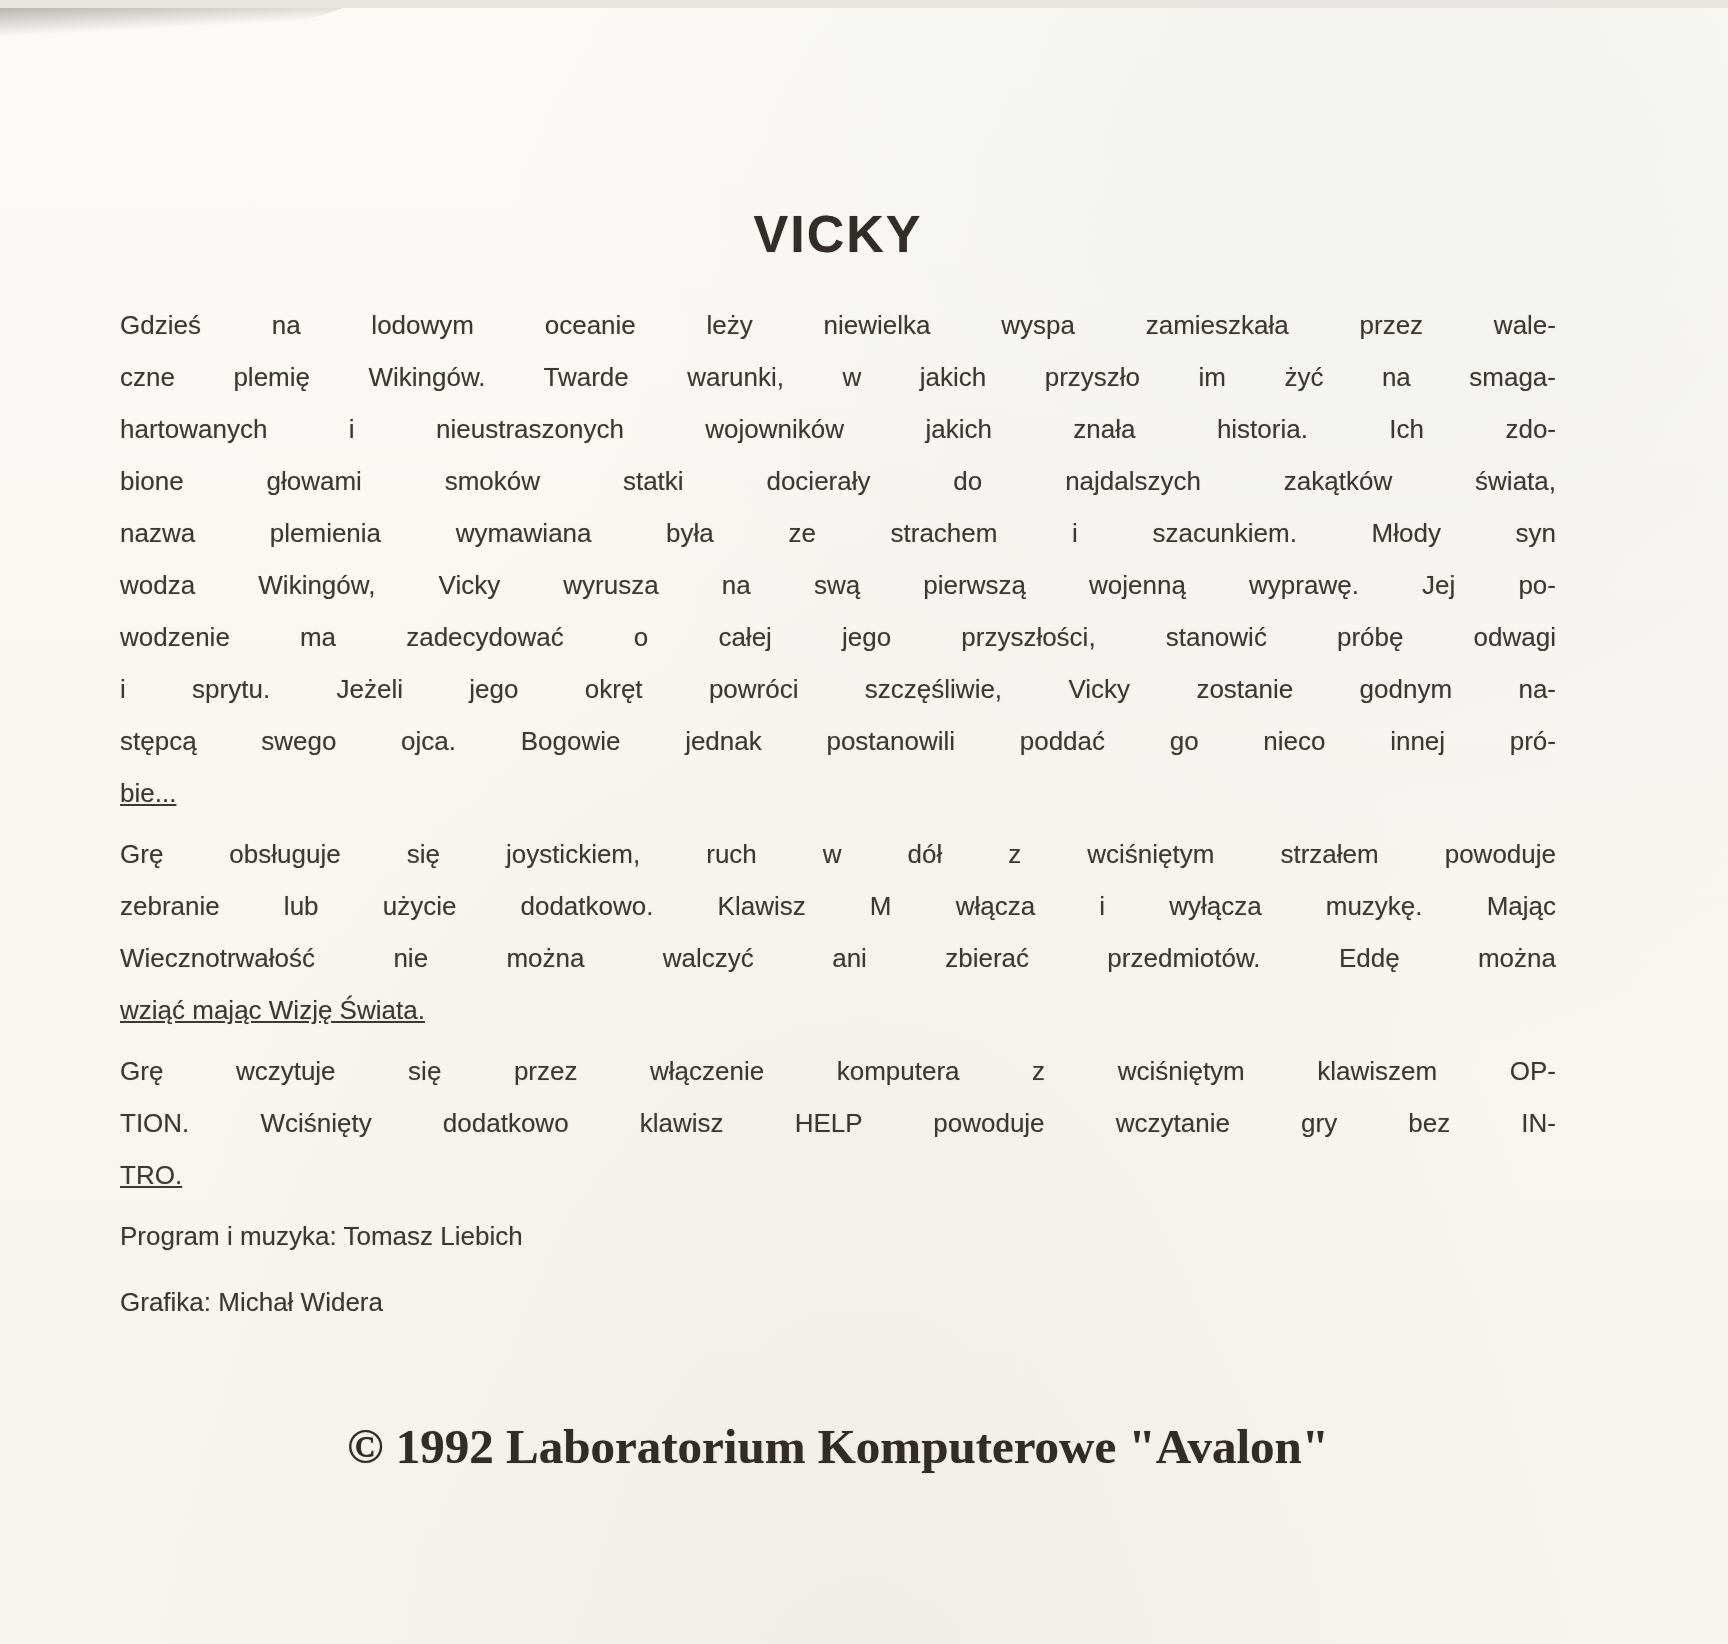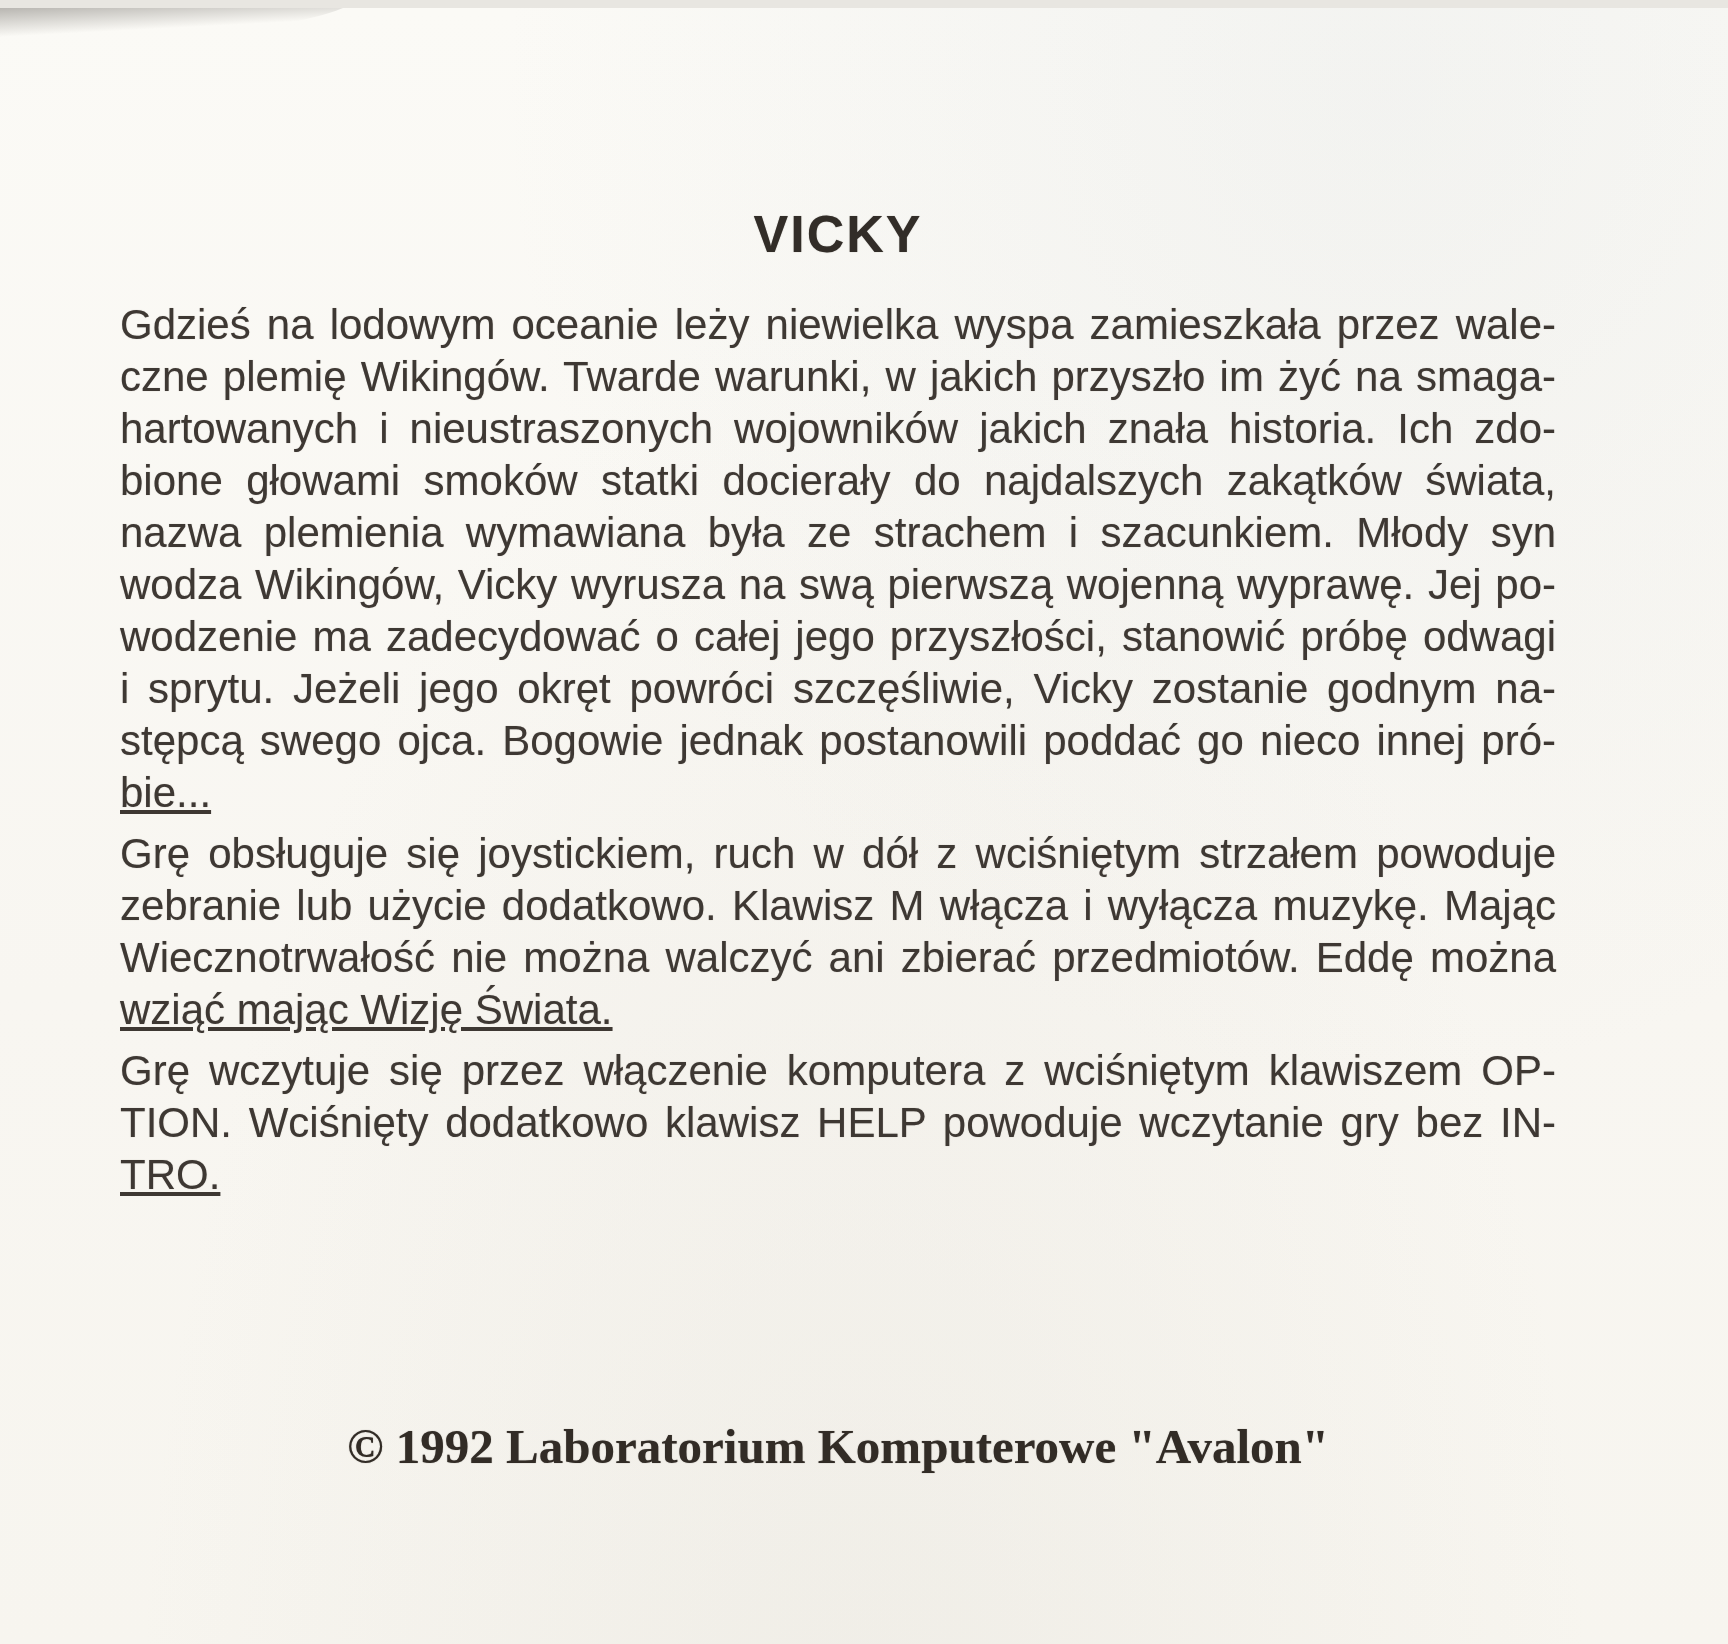--- a/index.html
+++ b/index.html
@@ -48,21 +48,21 @@
     font-weight: bold;
     letter-spacing: 2px;
     color: #322d28;
     text-shadow: 0 0 1px rgba(50,45,40,0.45);
   }
   .body-text {
     position: absolute;
     top: 291px;
     left: 0;
     width: 100%;
-    font-size: 42px;
+    font-size: 26px;
     line-height: 52px;
     text-shadow: 0 0 1px rgba(62,56,51,0.35);
   }
   .para { margin: 0 0 9px 0; }
   .line {
     text-align: justify;
     text-align-last: justify;
     white-space: nowrap;
   }
   .line.last {
@@ -113,16 +113,20 @@
             <div class="line">zebranie lub użycie dodatkowo. Klawisz M włącza i wyłącza muzykę. Mając</div>
             <div class="line">Wiecznotrwałość nie można walczyć ani zbierać przedmiotów. Eddę można</div>
             <div class="line last">wziąć mając Wizję Świata.</div>
           </div>
           <div class="para">
             <div class="line">Grę wczytuje się przez włączenie komputera z wciśniętym klawiszem OP-</div>
             <div class="line">TION. Wciśnięty dodatkowo klawisz HELP powoduje wczytanie gry bez IN-</div>
             <div class="line last">TRO.</div>
           </div>
         </div>
+      <div id="credits-container" class="credits">
+          <div class="credit-line">Program i muzyka: Tomasz Liebich</div>
+          <div class="credit-line">Grafika: Michał Widera</div>
+        </div>
     </div>
     <p class="footer">© 1992 Laboratorium Komputerowe "Avalon"</p>
   </div>
 </div>
 
 </body></html>

